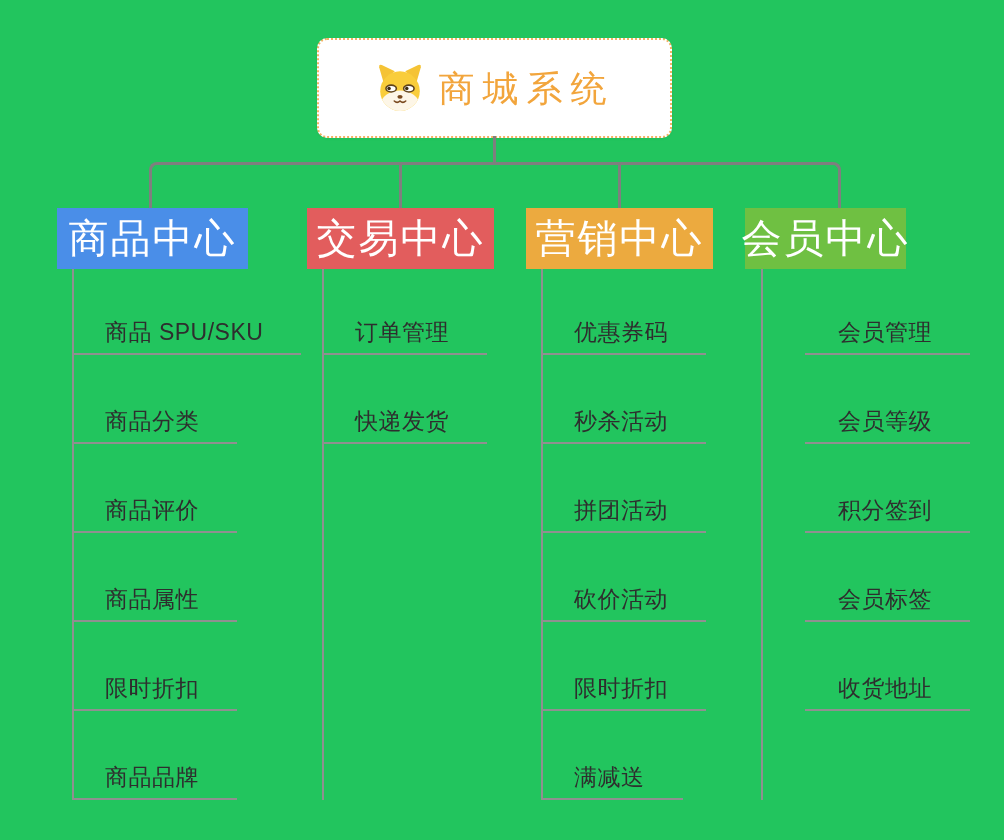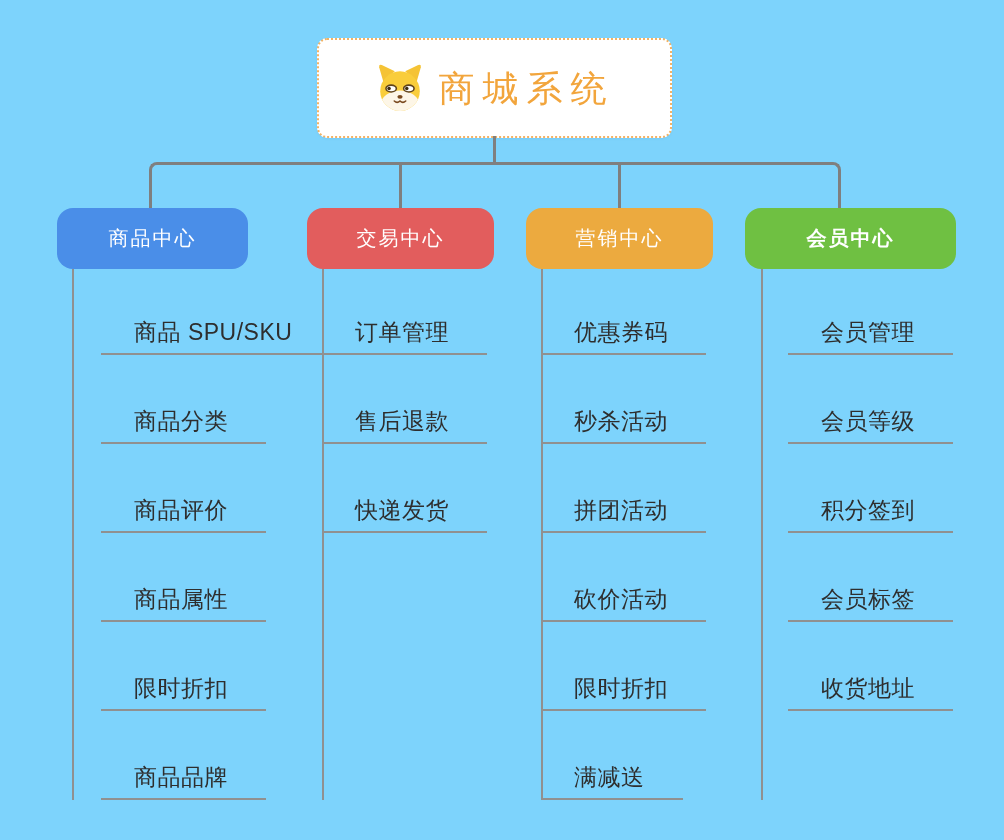--- a/index.html
+++ b/index.html
@@ -2,21 +2,21 @@
 <html><head>
 <meta charset="utf-8">
 <style>
   html,body{margin:0;padding:0;}
   body{
     width:1004px;height:840px;
     background:#f7f7f7;
     font-family:"Liberation Sans","DejaVu Sans",sans-serif;
     overflow:hidden;
   }
-  .canvas{position:relative;width:1004px;height:840px;background:#7dd3fc;}
+  .canvas{position:relative;width:1004px;height:840px;background:#22c55e;}
 
   
   .root-node{
     position:absolute;left:317px;top:38px;width:355px;height:100px;
     background:#ffffff;
     border:2px dotted #f3b264;border-radius:10px;
     box-sizing:border-box;
     display:flex;align-items:center;justify-content:center;gap:14px;
     box-shadow:0 1px 3px rgba(0,0,0,0.04);
   }
@@ -39,43 +39,43 @@
     left:494px;width:347px;
     border-right:3px solid #7f7f7f;border-top:3px solid #7f7f7f;
     border-top-right-radius:8px;
   }
   .drop{position:absolute;top:162px;width:3px;height:46px;background:#7f7f7f;}
   .drop-2{left:399px;}
   .drop-3{left:618px;}
 
   
   .branch-box{
-    position:absolute;top:208px;height:61px;border-radius:16px;
+    position:absolute;top:208px;height:61px;border-radius:0;
     display:flex;align-items:center;justify-content:center;
-    color:#ffffff;font-size:20px;letter-spacing:2px;
+    color:#ffffff;font-size:40px;letter-spacing:2px;
     white-space:nowrap;box-sizing:border-box;
   }
   .b0{left:57px;width:191px;}
   .b1{left:307px;width:187px;}
   .b2{left:526px;width:187px;}
-  .b3{left:745px;width:211px;font-weight:bold;}
+  .b3{left:745px;width:161px;}
 
   
   .spine{position:absolute;top:269px;height:531px;width:2px;background:#909090;}
   .s0{left:72px;}
   .s1{left:322px;}
   .s2{left:541px;}
   .s3{left:761px;}
 
   
   .col{position:absolute;top:266px;}
-  .c0{left:72px;margin-left:29px;}
+  .c0{left:72px;}
   .c1{left:322px;}
   .c2{left:541px;}
-  .c3{left:788px;}
+  .c3{left:805px;}
   .row{height:89px;display:flex;align-items:flex-end;}
   .leaf{
     border-bottom:2px solid #909090;
     padding:0 38px 6px 33px;
     font-size:23px;letter-spacing:0.5px;color:#2e2e2e;
     white-space:nowrap;line-height:1.25;
   }
 </style>
 </head>
 <body>
@@ -138,23 +138,20 @@
     <div class="row">
         <div class="leaf">商品品牌</div>
       </div>
   </div>
 
   <div class="col c1">
     <div class="row">
         <div class="leaf">订单管理</div>
       </div>
     <div class="row">
-        <div class="leaf">售后退款</div>
-      </div>
-    <div class="row">
         <div class="leaf">快递发货</div>
       </div>
   </div>
 
   <div class="col c2">
     <div class="row">
         <div class="leaf">优惠券码</div>
       </div>
     <div class="row">
         <div class="leaf">秒杀活动</div>

